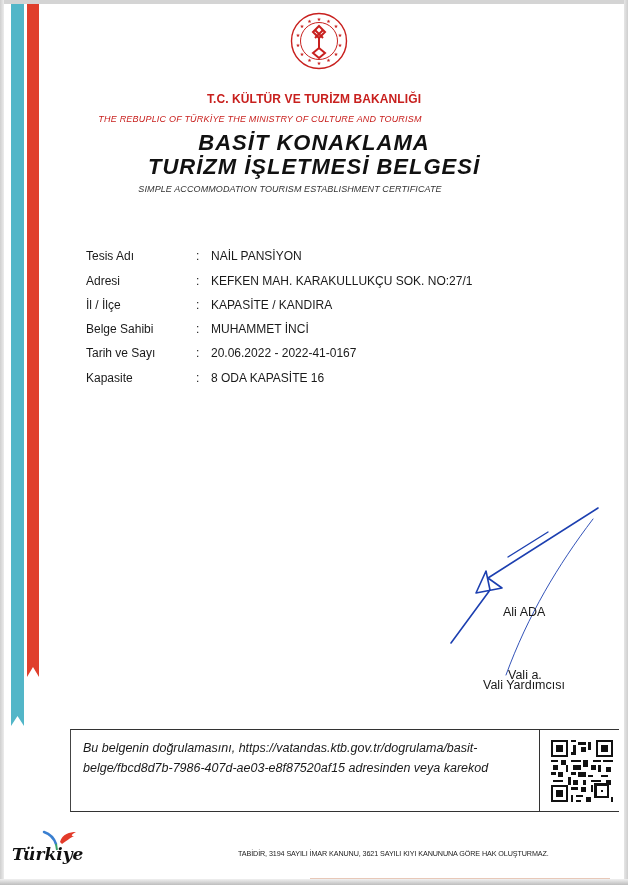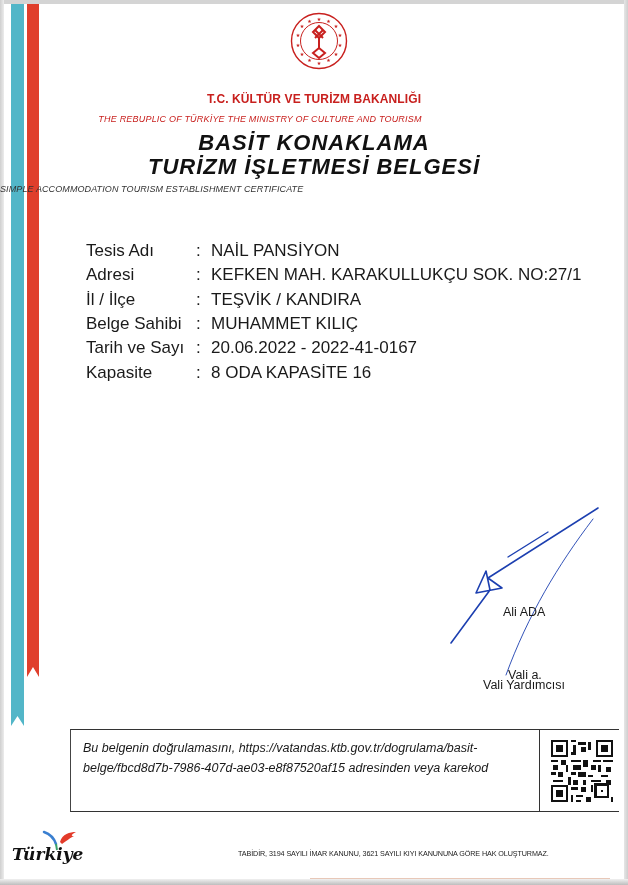--- a/index.html
+++ b/index.html
@@ -15,24 +15,24 @@
 
   .ribbon { position: absolute; top: 4px; }
 
   .emblem { position: absolute; left: 290px; top: 12px; width: 58px; height: 58px; }
 
   .ministry-title { position: absolute; left: 0; width: 628px; top: 92px; text-align: center; color: #c8201e; font-size: 12px; font-weight: bold; letter-spacing: 0.1px; }
   .ministry-sub { position: absolute; left: 0; width: 520px; top: 114px; text-align: center; color: #c8201e; font-size: 9px; font-style: italic; letter-spacing: 0.2px; }
   .cert-title { position: absolute; left: 0; width: 628px; text-align: center; color: #111; font-size: 22px; font-weight: bold; font-style: italic; letter-spacing: 1px; }
   .cert-title.l1 { top: 130px; }
   .cert-title.l2 { top: 154px; }
-  .cert-sub { position: absolute; left: 0; width: 580px; top: 184px; color: #333; font-size: 9px; font-style: italic; letter-spacing: 0.1px; }
+  .cert-sub { position: absolute; left: 0; width: 580px; top: 184px; text-align: center; color: #333; font-size: 9px; font-style: italic; letter-spacing: 0.1px; }
 
   .info { position: absolute; left: 86px; top: 239px; }
-  .row { display: flex; height: 24.3px; align-items: center; font-size: 17px; color: #1a1a1a; }
+  .row { display: flex; height: 24.3px; align-items: flex-end; font-size: 12px; color: #1a1a1a; }
   .row .lbl { width: 110px; }
   .row .colon { width: 15px; }
   .row .val { white-space: nowrap; }
 
   .signature { position: absolute; left: 448px; top: 505px; width: 160px; height: 175px; }
   .signer { position: absolute; color: #1a1a1a; font-size: 12.5px; }
   .signer.n { left: 503px; top: 605px; }
   .signer.t1 { left: 508px; top: 624px; margin-top: 44px; }
   .signer.t2 { left: 483px; top: 643px; margin-top: 35px; }
 
@@ -100,26 +100,26 @@
     <span class="val">NAİL PANSİYON</span>
   </div>
   <div class="row">
     <span class="lbl">Adresi</span>
     <span class="colon">:</span>
     <span class="val">KEFKEN MAH. KARAKULLUKÇU SOK. NO:27/1</span>
   </div>
   <div class="row">
     <span class="lbl">İl / İlçe</span>
     <span class="colon">:</span>
-    <span class="val">TEŞVİK / KANDIRA</span>
+    <span class="val">KAPASİTE / KANDIRA</span>
   </div>
   <div class="row">
     <span class="lbl">Belge Sahibi</span>
     <span class="colon">:</span>
-    <span class="val">MUHAMMET KILIÇ</span>
+    <span class="val">MUHAMMET İNCİ</span>
   </div>
   <div class="row">
     <span class="lbl">Tarih ve Sayı</span>
     <span class="colon">:</span>
     <span class="val">20.06.2022 - 2022-41-0167</span>
   </div>
   <div class="row">
     <span class="lbl">Kapasite</span>
     <span class="colon">:</span>
     <span class="val">8 ODA KAPASİTE 16</span>

